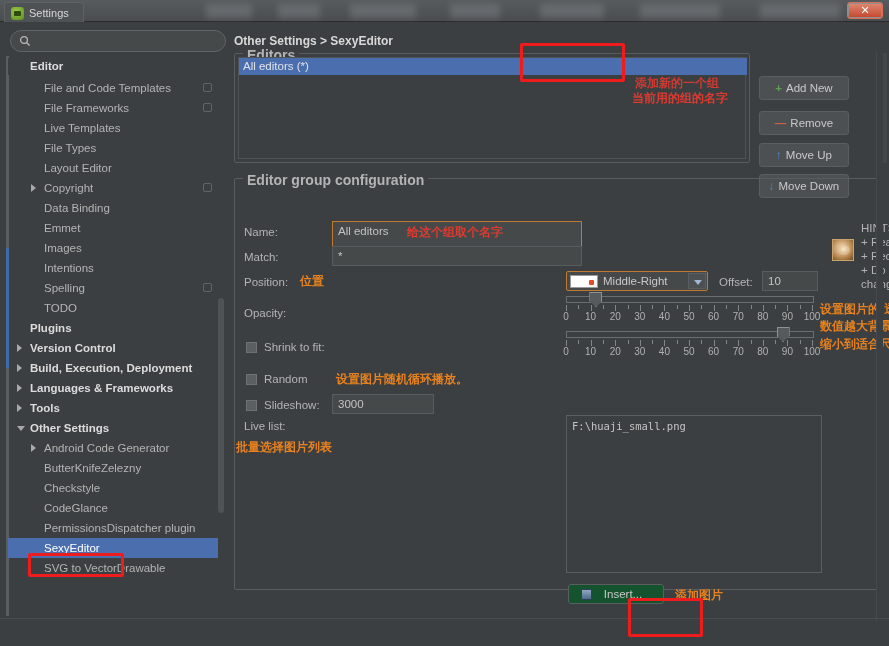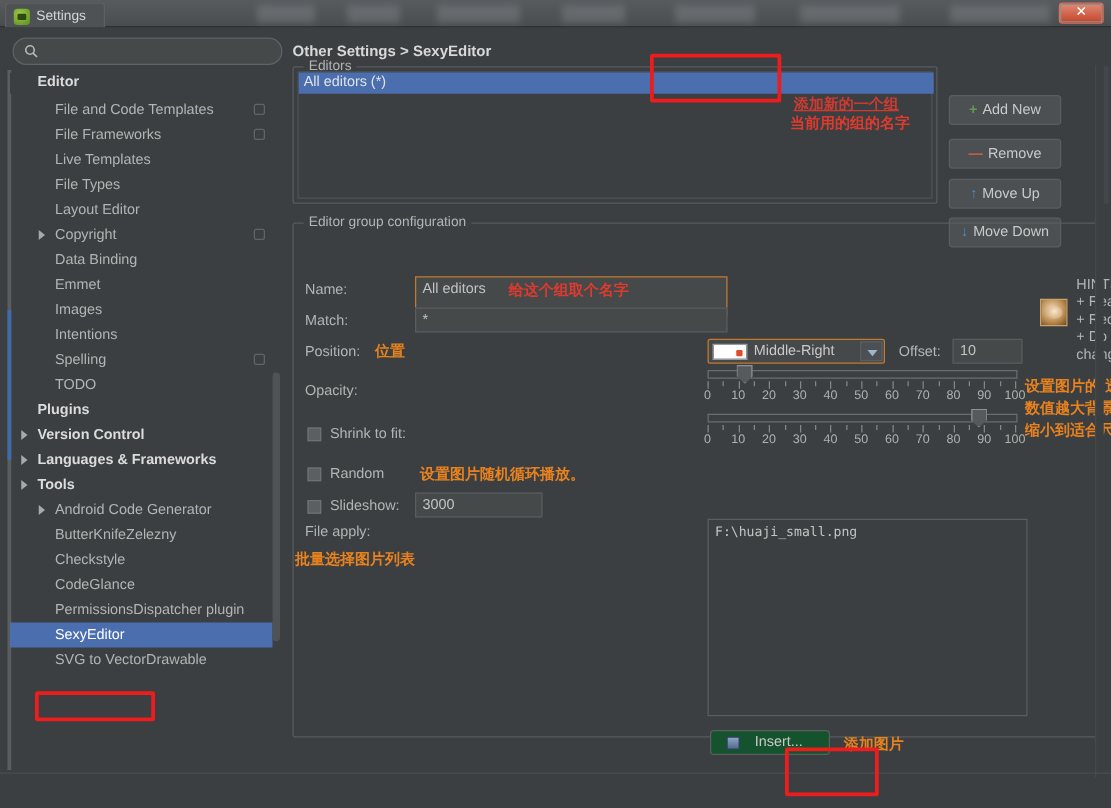--- a/index.html
+++ b/index.html
@@ -144,21 +144,21 @@
   }
 
   .group {
     position: absolute;
     border: 1px solid #585c5f;
     border-radius: 2px;
   }
   .group > .legend {
     position: absolute; left: 8px; top: -7px;
     background: #3c3f41; padding: 0 4px;
-    color: #b4b4b4; font-size: 11px;
+    color: #b4b4b4; font-size: 14px; font-weight: bold;
   }
 
   #editors-group { left: 2px; top: 27px; width: 516px; height: 110px; }
   .editors-list {
     position: absolute; left: 3px; top: 3px; width: 508px; height: 102px;
     background: #3c3f41; border: 1px solid #4f5356;
   }
   .editors-row {
     position: absolute; left: 0; top: 0; width: 508px; height: 17px;
     background: #4b6eaf; color: #dfe3ea;
@@ -348,22 +348,24 @@
             <div class="trow ind1"><span>Layout Editor</span></div>
             <div class="trow ind1"><span class="arrow"></span><span>Copyright</span><span class="badge"></span></div>
             <div class="trow ind1"><span>Data Binding</span></div>
             <div class="trow ind1"><span>Emmet</span></div>
             <div class="trow ind1"><span>Images</span></div>
             <div class="trow ind1"><span>Intentions</span></div>
             <div class="trow ind1"><span>Spelling</span><span class="badge"></span></div>
             <div class="trow ind1"><span>TODO</span></div>
             <div class="trow bold"><span>Plugins</span></div>
             <div class="trow bold"><span class="arrow"></span><span>Version Control</span></div>
+            <div class="trow bold"><span class="arrow"></span><span>Build, Execution, Deployment</span></div>
             <div class="trow bold"><span class="arrow"></span><span>Languages &amp; Frameworks</span></div>
             <div class="trow bold"><span class="arrow"></span><span>Tools</span></div>
+            <div class="trow bold"><span class="arrow down"></span><span>Other Settings</span></div>
             <div class="trow ind1"><span class="arrow"></span><span>Android Code Generator</span></div>
             <div class="trow ind1"><span>ButterKnifeZelezny</span></div>
             <div class="trow ind1"><span>Checkstyle</span></div>
             <div class="trow ind1"><span>CodeGlance</span></div>
             <div class="trow ind1"><span>PermissionsDispatcher plugin</span></div>
             <div class="trow ind1 selected"><span>SexyEditor</span></div>
             <div class="trow ind1"><span>SVG to VectorDrawable</span></div>
           </div>
         <div class="tree-scroll-track">
           <div class="tree-scroll-thumb"></div>
@@ -377,21 +379,21 @@
 
       <div class="group" id="editors-group">
         <span class="legend">Editors</span>
         <div class="editors-list">
           <div class="editors-row">All editors (*)</div>
         </div>
       </div>
       <div class="editors-scroll"></div>
 
       <div class="anno red" style="left:400px; top:64px;">当前用的组的名字</div>
-      <div class="anno red" style="left:403px; top:49px; opacity:.9;text-decoration:underline;">添加新的一个组</div>
+      <div class="anno red" style="left:403px; top:49px; opacity:.9;">添加新的一个组</div>
 
       <div class="sidebtn" id="btn-addnew">
         <span class="gi" style="color:#5f9e4f">+</span><span>Add New</span>
       </div>
       <div class="sidebtn" id="btn-remove">
         <span class="gi" style="color:#d0623f">—</span><span>Remove</span>
       </div>
       <div class="sidebtn" id="btn-moveup">
         <span class="gi" style="color:#4f89c8">↑</span><span>Move Up</span>
       </div>
@@ -512,21 +514,21 @@
       <div class="anno orange" style="left:588px; top:310px;">缩小到适合尺寸。设置图片的缩放。</div>
 
       <div class="cbox" style="left:14px; top:348px;"></div>
       <div class="flabel" style="left:32px; top:344px;">Random</div>
       <div class="anno orange" style="left:88px; top:345px;margin-left:16px;">设置图片随机循环播放。</div>
 
       <div class="cbox" style="left:14px; top:374px;"></div>
       <div class="flabel" style="left:32px; top:370px;">Slideshow:</div>
       <div class="finput" style="left:100px; top:368px; width:102px; height:20px;">3000</div>
 
-      <div class="flabel" style="left:12px; top:391px;">File apply:</div>
+      <div class="flabel" style="left:12px; top:391px;">Live list:</div>
       <div class="filelist">F:\huaji_small.png</div>
       <div class="anno orange" style="left:4px; top:413px;">批量选择图片列表</div>
 
       <div id="insert-btn">
         <span class="insert-icon"></span>
         <span style="margin-left:14px;">Insert...</span>
       </div>
       <div class="anno orange" style="left:443px; top:561px;">添加图片</div>
 
       <div class="hints">

